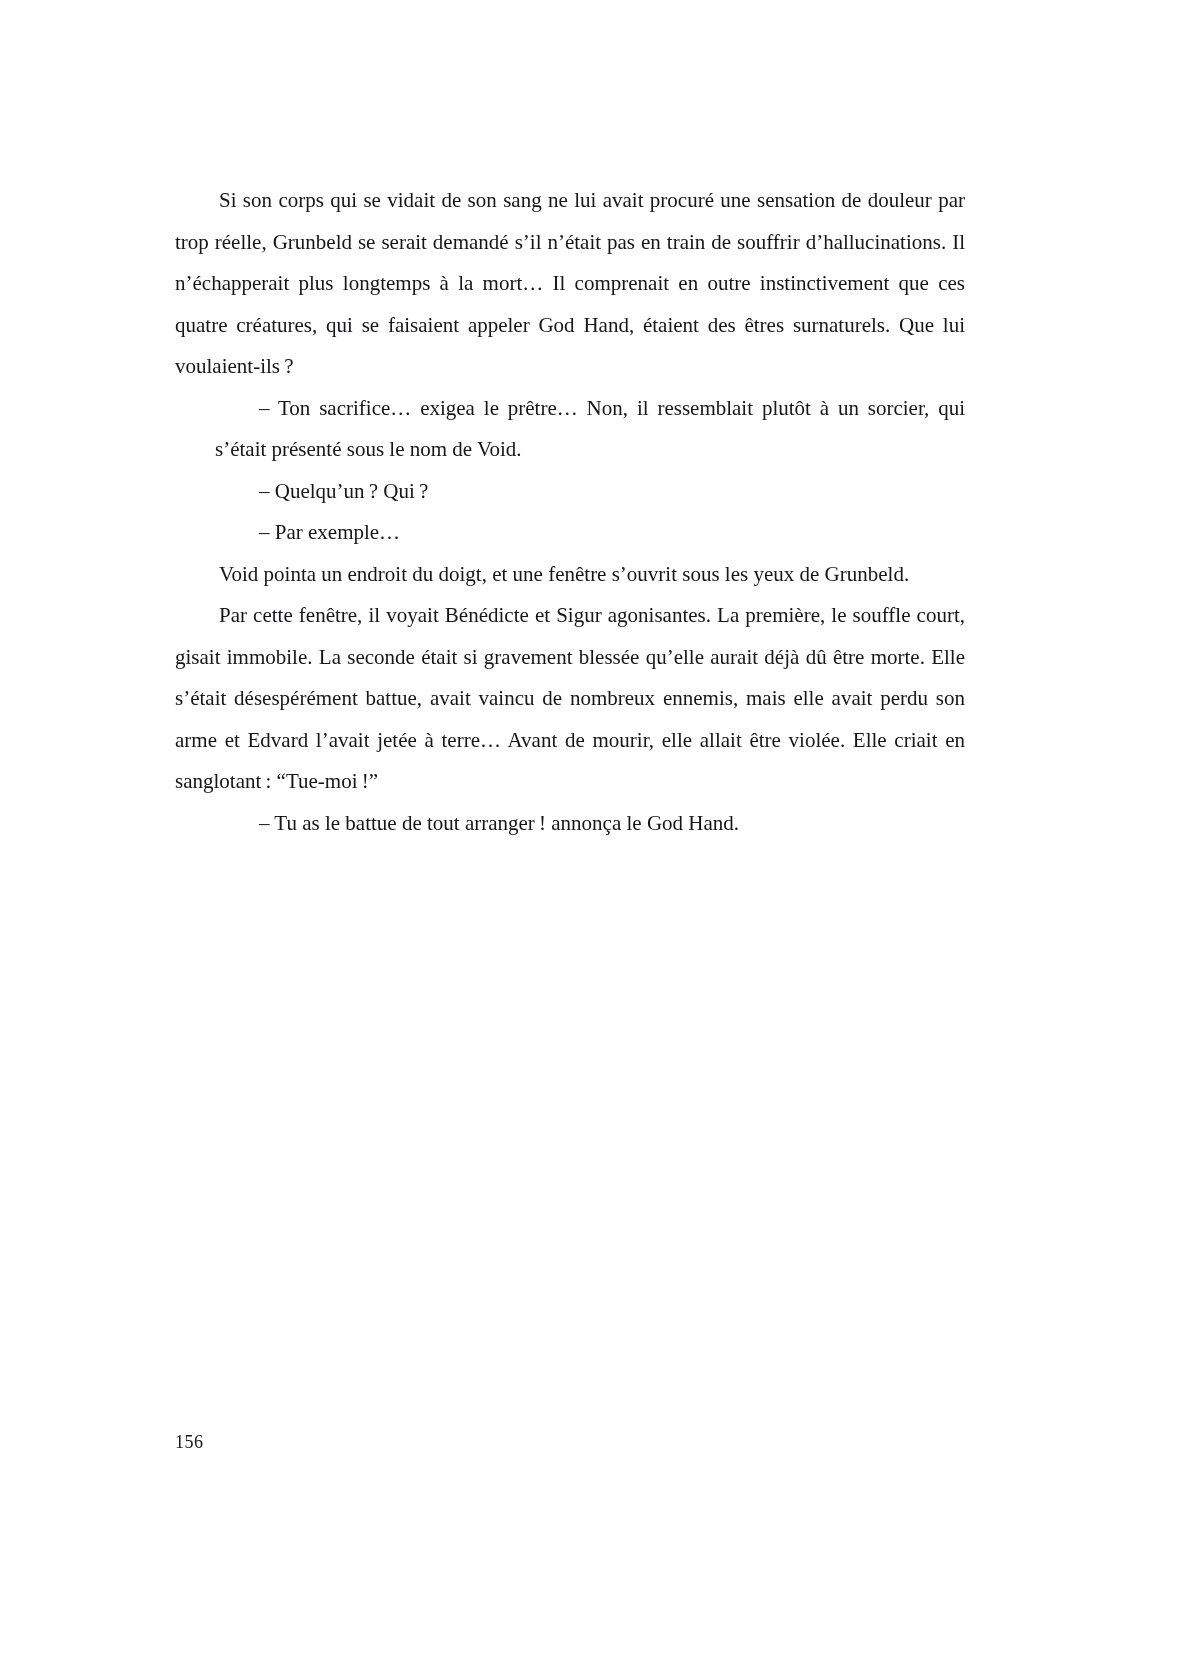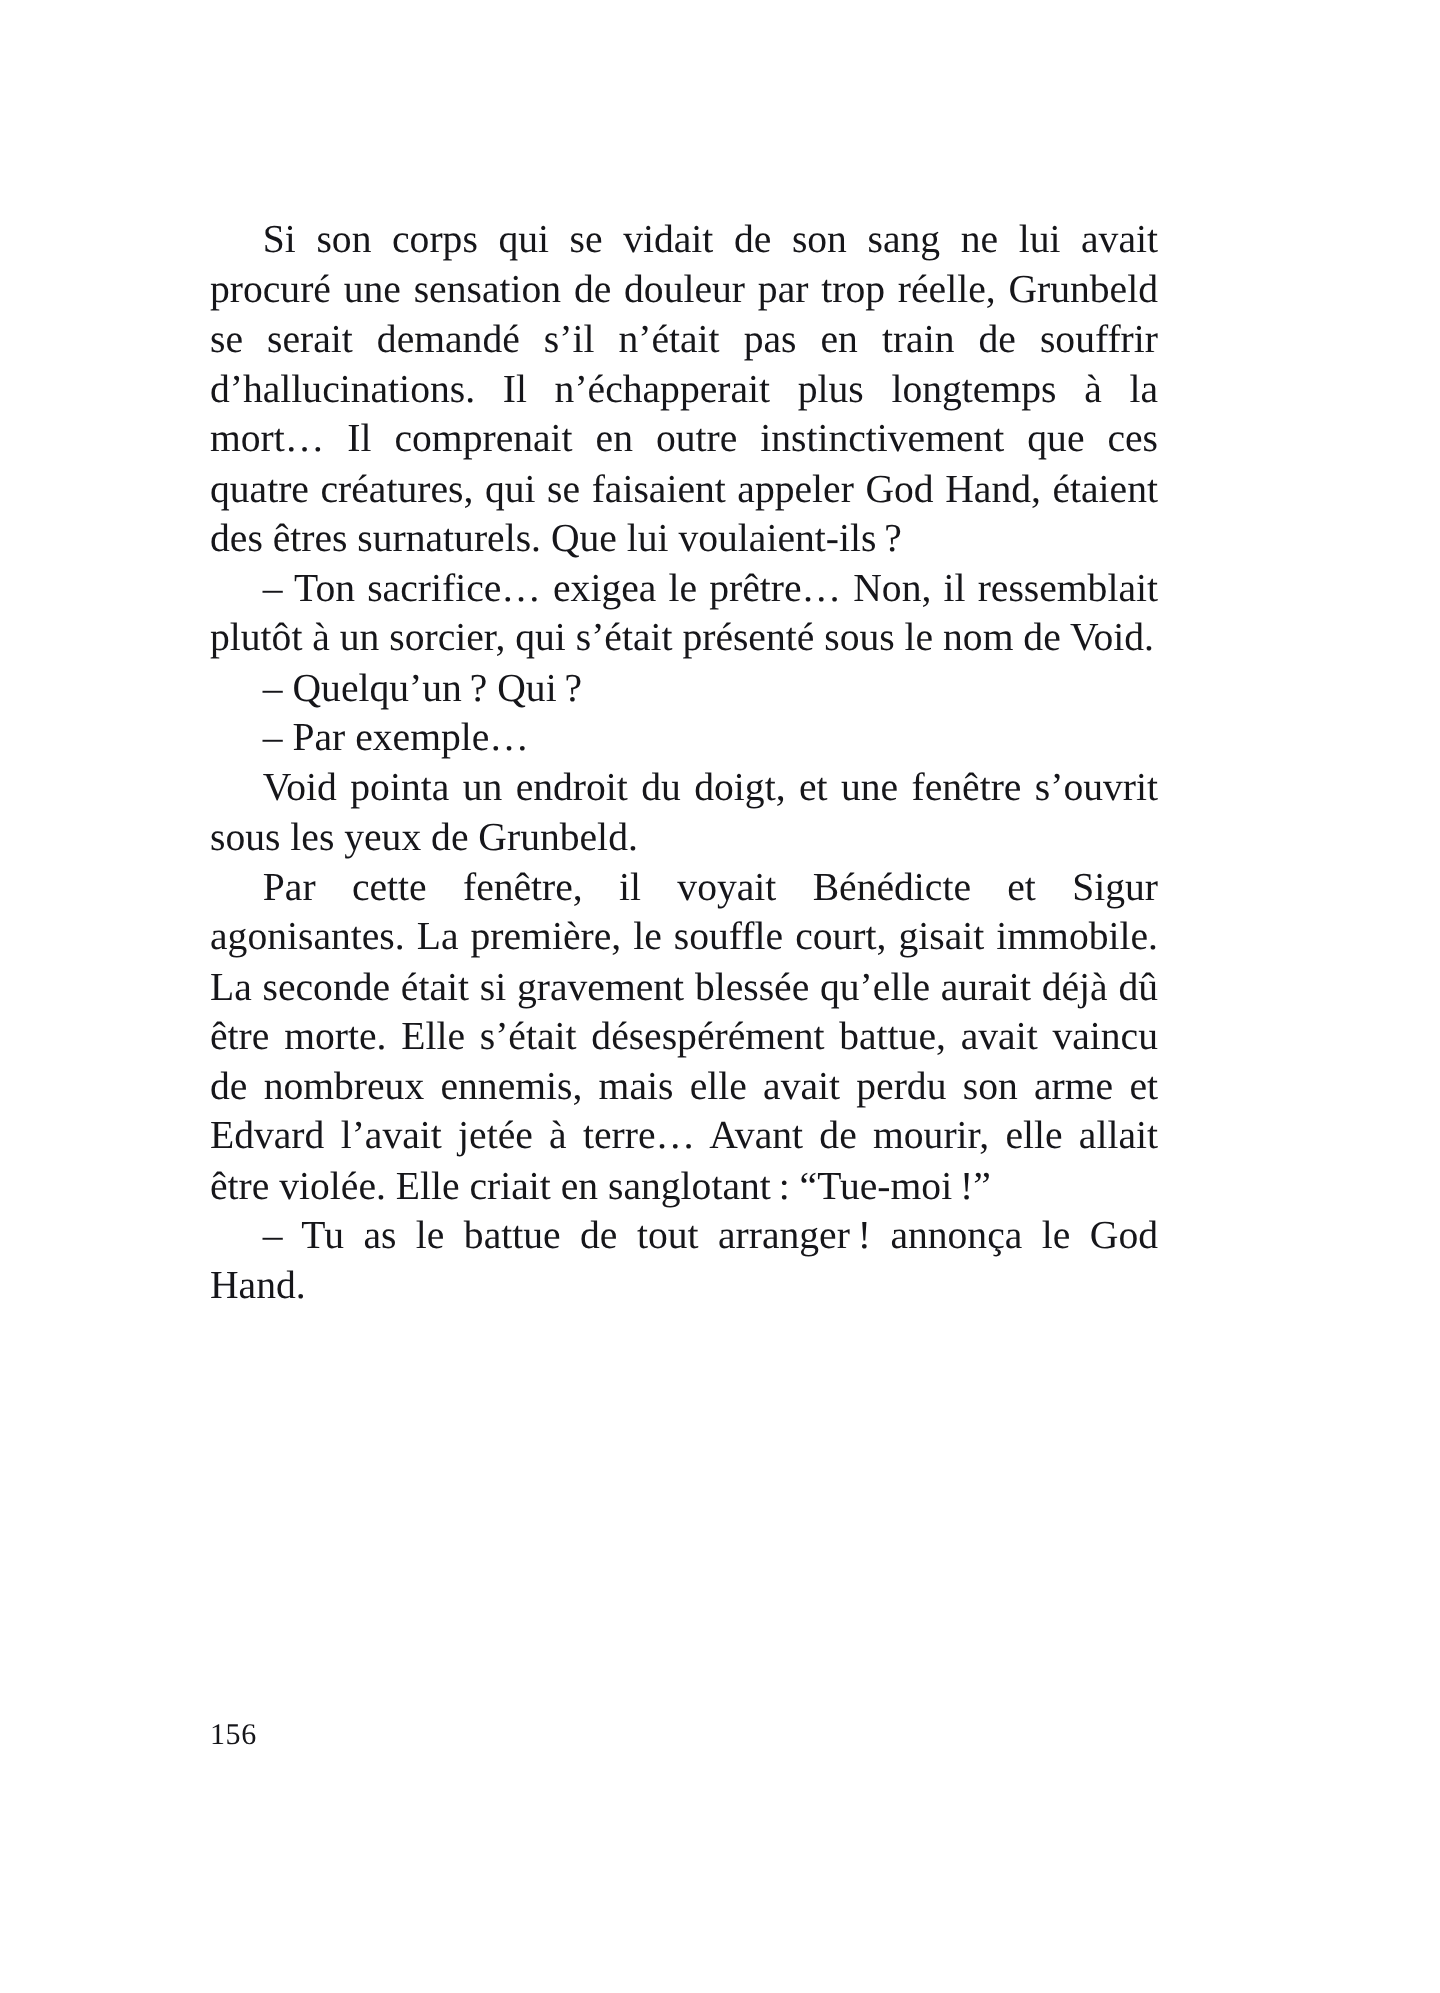--- a/index.html
+++ b/index.html
@@ -16,39 +16,40 @@
     overflow: hidden;
   }
   .text-column {
     position: absolute;
     left: 175px;
     top: 180px;
     width: 790px;
   }
   .body-paragraph {
     font-family: "Liberation Serif", "DejaVu Serif", serif;
-    font-size: 33px;
+    font-size: 21px;
     line-height: 41.5px;
     color: #16161a;
     text-align: justify;
     text-justify: inter-word;
     margin: 0;
     text-indent: 44px;
     hyphens: manual;
     -webkit-hyphens: manual;
   }
   .body-paragraph.dialogue {
     text-indent: 44px;
+    margin-left: 40px;
   }
   .page-number {
     position: absolute;
     left: 175px;
     top: 1432px;
     font-family: "Liberation Serif", "DejaVu Serif", serif;
-    font-size: 25px;
+    font-size: 18px;
     color: #16161a;
     letter-spacing: 0.5px;
   }
 </style>
 </head>
 <body>
 
 <div class="page">
 
   <div class="text-column">

